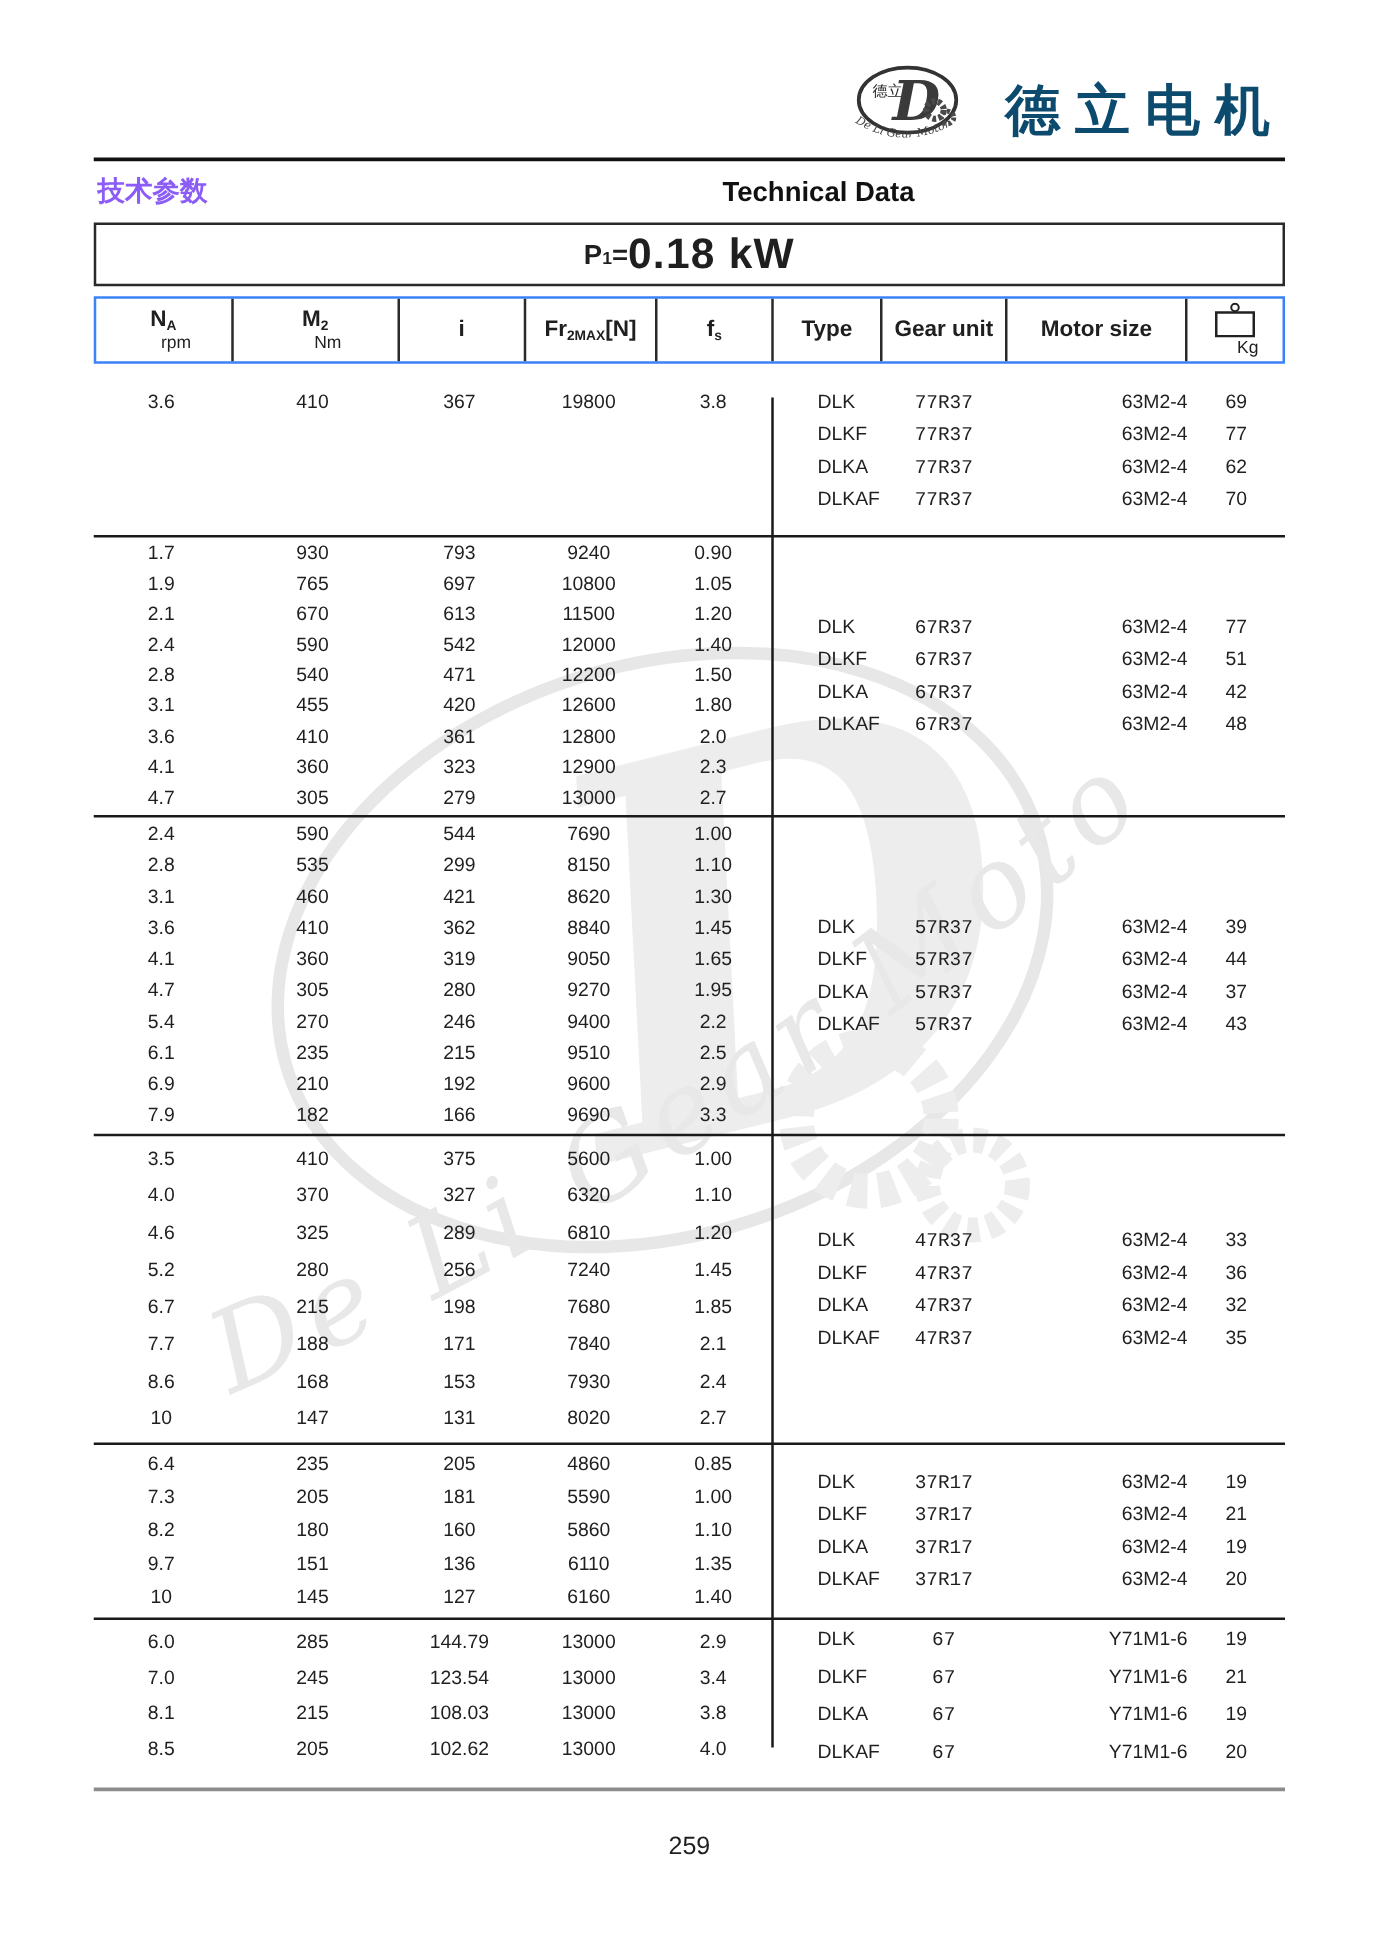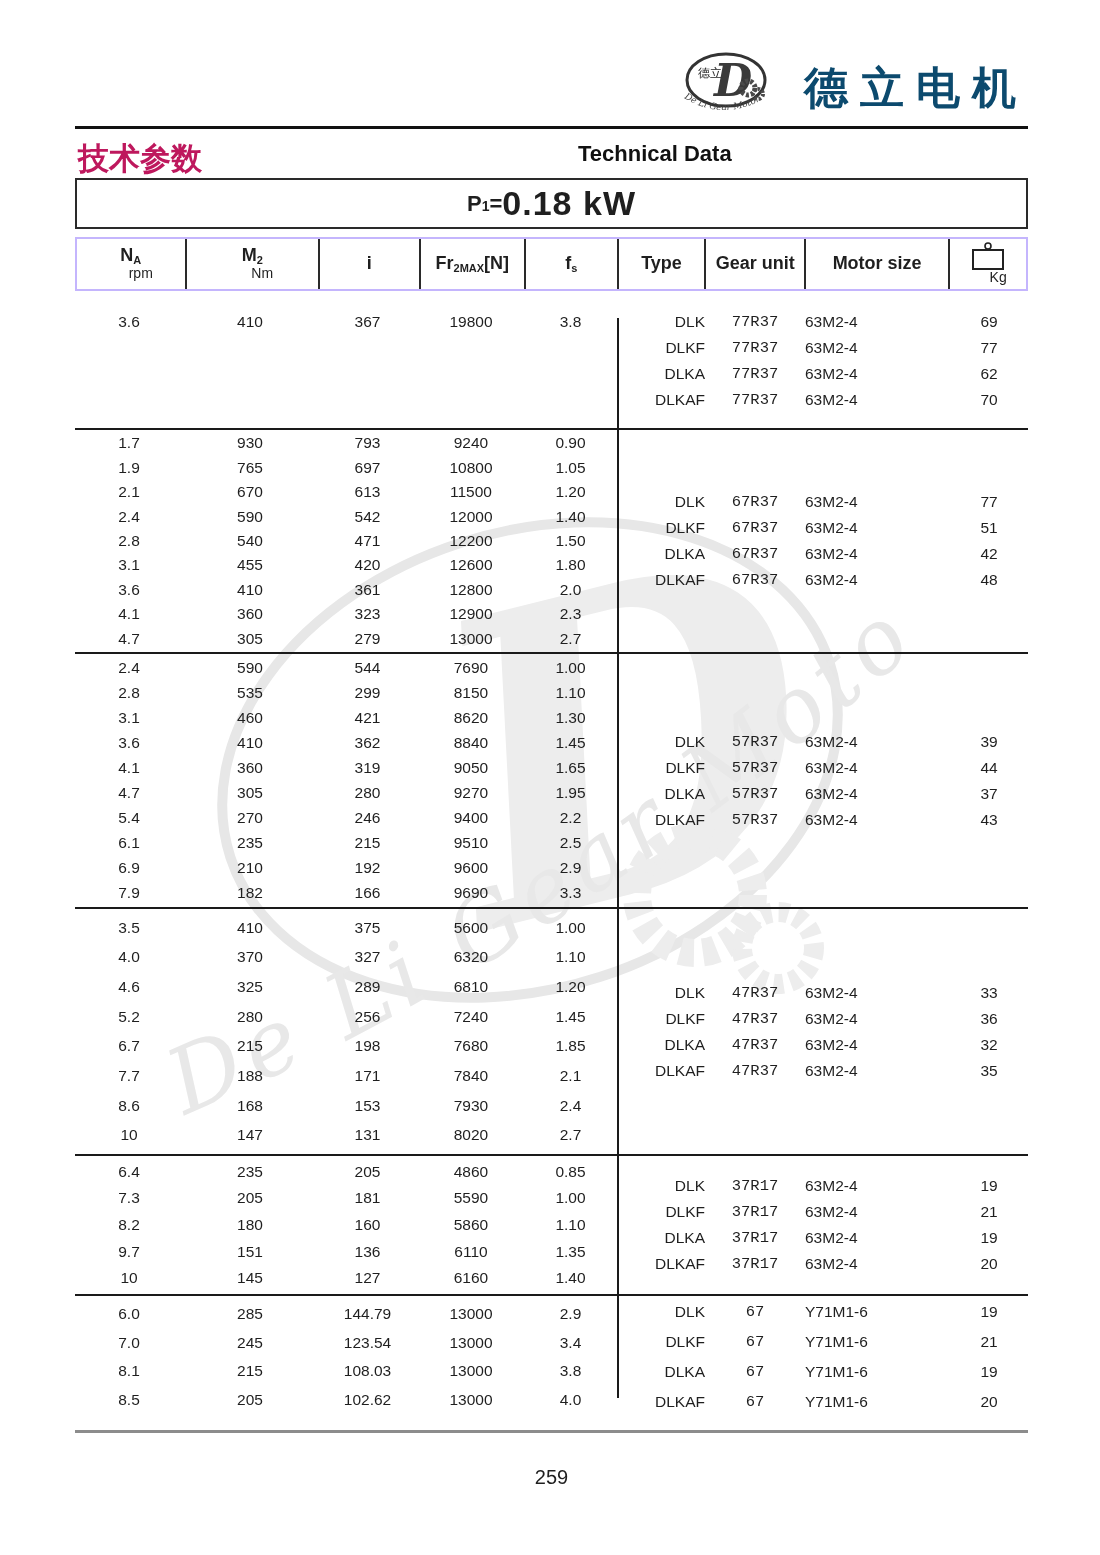--- a/index.html
+++ b/index.html
@@ -5,53 +5,53 @@
   * { margin:0; padding:0; box-sizing:border-box; }
   html,body { background:#ffffff; }
   .page {
     position:relative; width:1100px; height:1555px; background:#fff;
     font-family:"Liberation Sans", sans-serif; color:#1f1f1f; overflow:hidden;
   }
   
   .brand-row { position:absolute; top:50px; right:72px; display:flex; align-items:center; gap:16px; z-index:2; }
   .brand-name { font-family:"DejaVu Serif", serif; font-weight:bold; font-size:44px; letter-spacing:12px; color:#0c4a6e; }
   .top-rule { position:absolute; left:75px; top:126px; width:953px; height:3px; background:#111; z-index:2; }
-  .section-cn { position:absolute; left:78px; top:138px; font-size:31px; font-weight:bold; color:#be185d; z-index:2; }
+  .section-cn { position:absolute; left:78px; top:138px; font-size:22px; font-weight:bold; color:#8b5cf6; z-index:2; }
   .section-en { position:absolute; left:578px; top:141px; font-size:22px; font-weight:bold; color:#111; z-index:2; }
   
   .power-box { position:absolute; left:75px; top:178px; width:953px; height:51px; border:2px solid #2a2a2a;
     display:flex; align-items:center; justify-content:center; z-index:2; background:transparent; }
   .tp { font-size:22px; font-weight:bold; }
   .tps { font-size:14px; font-weight:bold; position:relative; top:2px; }
   .tv { font-size:34px; font-weight:bold; letter-spacing:1px; }
   
-  .thead { position:absolute; left:75px; top:237px; width:953px; height:54px; border:2px solid #c4b5fd;
+  .thead { position:absolute; left:75px; top:237px; width:953px; height:54px; border:2px solid #3b82f6;
     display:flex; z-index:2; }
   .th { display:flex; flex-direction:column; align-items:center; justify-content:center; border-left:2px solid #2a2a2a; line-height:1.1; }
   .th:first-child { border-left:none; }
   .th-main { font-size:18px; font-weight:bold; }
   .th-sub { font-size:11px; font-weight:bold; position:relative; top:3px; }
   .th-unit { font-size:14px;padding-left:20px; }
   .w-na{width:108px}.w-m2{width:134px}.w-i{width:101px}.w-fr{width:106px}.w-fs{width:93px}
   .w-type{width:88px}.w-gear{width:100px}.w-motor{width:145px}.w-kg{width:78px}
   
   .tbody { position:absolute; left:75px; top:295px; width:953px; z-index:2; }
   .block { position:relative; display:flex; width:953px; }
   .block + .block { border-top:2px solid #1a1a1a; }
   .b1{height:133px}.b2{height:224px}.b3{height:255px}.b4{height:247px}.b5{height:140px}.b6{height:138px}
   .left { width:542px; display:flex; flex-direction:column; }
   .right { width:411px; display:flex; flex-direction:column; }
   .data-row { display:flex; align-items:center; height:22px; }
   .dc { text-align:center; font-size:15.5px; }
   .dc0{width:108px}.dc1{width:134px}.dc2{width:101px}.dc3{width:106px}.dc4{width:93px}
   .type-row { display:flex; align-items:center; height:26px; }
   .tc { font-size:15.5px; }
-  .tc0{width:88px; text-align:right; padding-left:37px;}
+  .tc0{width:88px; text-align:left; padding-left:37px;}
   .tc1{width:100px; text-align:center;font-family:Liberation Mono, monospace;}
-  .tc2{width:145px; text-align:left;}
+  .tc2{width:145px; text-align:right;}
   .tc3{width:78px; text-align:center;}
   .b1 .left{padding-top:16px} .b1 .right{padding-top:14px}
   .b2 .left,.b3 .left,.b4 .left,.b5 .left{justify-content:space-evenly}
   .b2 .right,.b3 .right,.b4 .right,.b5 .right{justify-content:center}
   .b6 .left,.b6 .right{justify-content:space-evenly; padding-bottom:14px}
   .b6 .type-row{height:29px}
   .vline { position:absolute; left:542px; top:23px; width:2px; height:1080px; background:#1a1a1a; z-index:3; }
   .bottom-rule { position:absolute; left:75px; top:1430px; width:953px; height:3px; background:#8c8c8c; z-index:2; }
   .page-number { position:absolute; left:75px; top:1466px; width:953px; text-align:center; font-size:20px; z-index:2; }
   

